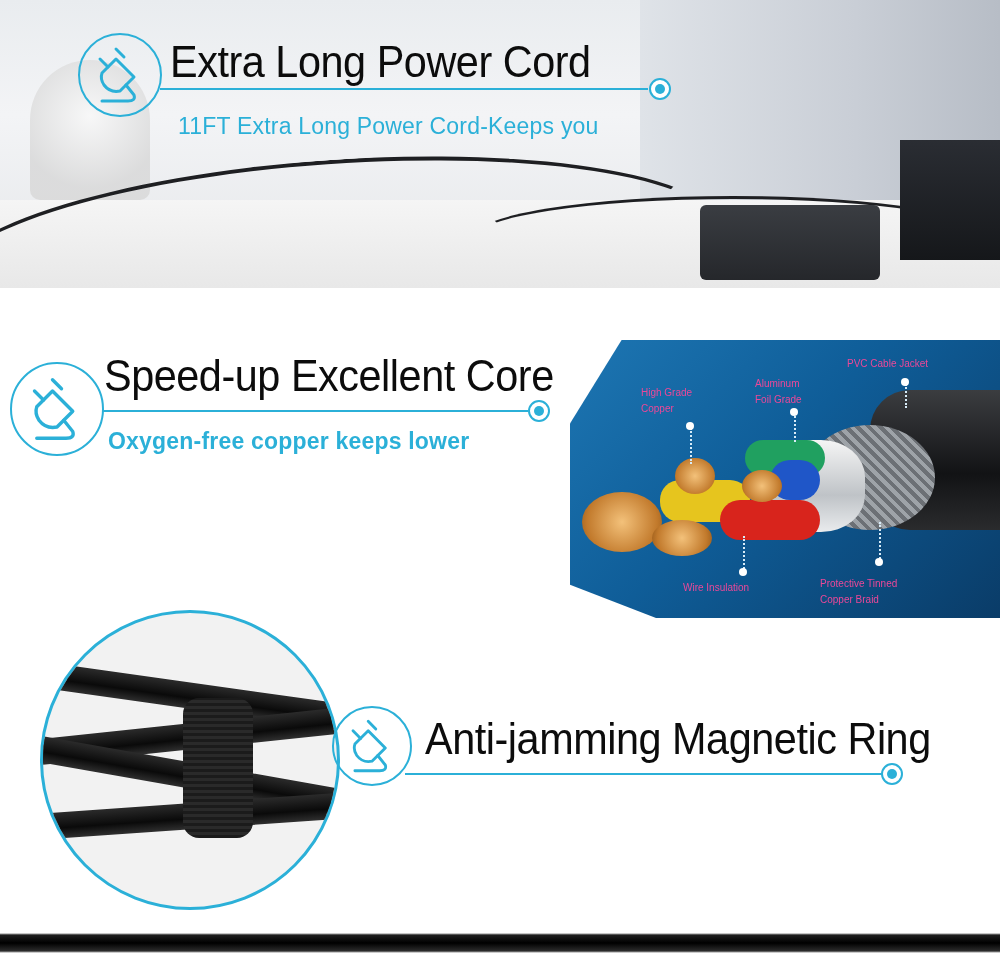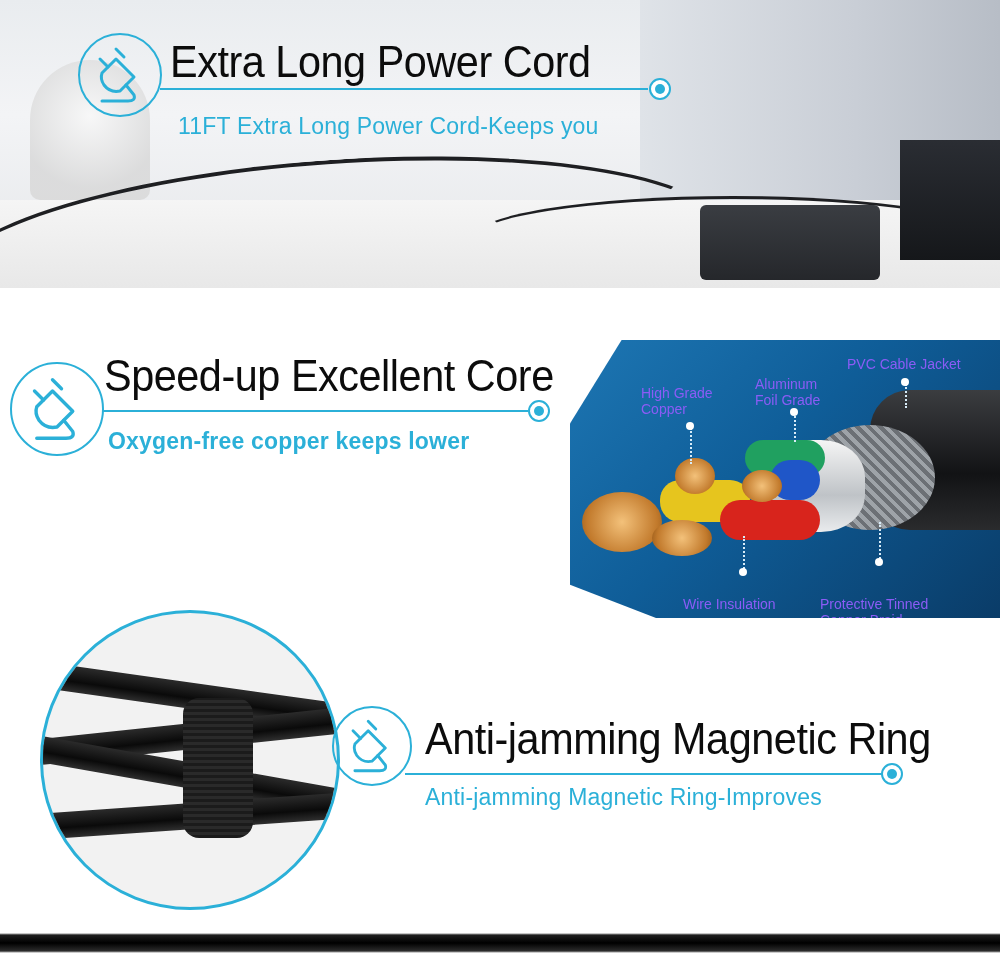--- a/index.html
+++ b/index.html
@@ -20,21 +20,21 @@
   .dot{width:22px;height:22px;border:2px solid #2bb0d8;border-radius:50%;box-sizing:border-box;background:#fff;}
   .dot::after{content:"";position:absolute;left:4px;top:4px;width:10px;height:10px;border-radius:50%;background:#2bb0d8;}
   
   .cable{left:570px;top:340px;width:430px;height:278px;overflow:hidden;}
   .cable .bg{position:absolute;inset:0;background:linear-gradient(135deg,#1d76b3 0%,#0f5d98 45%,#0a3c68 100%);clip-path:polygon(12% 0,100% 0,100% 100%,20% 100%,0 88%,0 30%);}
   .cable .jacket{position:absolute;left:300px;top:50px;width:140px;height:140px;border-radius:40px 0 0 40px;background:linear-gradient(180deg,#3b3d40,#121315 60%,#2a2b2d);}
   .cable .braid{position:absolute;left:235px;top:85px;width:130px;height:105px;border-radius:50%;background:repeating-linear-gradient(45deg,#9ea3a8 0 4px,#6c7075 4px 8px),#8a8e93;}
   .cable .foil{position:absolute;left:185px;top:100px;width:110px;height:92px;border-radius:40%;background:linear-gradient(180deg,#f5f5f5,#bfc3c7 60%,#e9ebed);}
   .wire{position:absolute;border-radius:20px;}
   .cu{position:absolute;border-radius:50%;background:radial-gradient(circle,#f3c17a,#c27a2c 70%,#8e5316);}
-  .clabel{position:absolute;color:#8b5cf6;font-size:14px;line-height:16px;white-space:nowrap;}
+  .clabel{position:absolute;color:#ec4899;font-size:10px;line-height:16px;white-space:nowrap;}
   .leader{position:absolute;width:0;border-left:2px dotted #d8ecf8;}
   .ldot{position:absolute;width:8px;height:8px;border-radius:50%;background:#fff;}
   
   .circ3{left:40px;top:610px;width:300px;height:300px;border-radius:50%;border:3px solid #2bb0d8;box-sizing:border-box;overflow:hidden;background:#f2f2f2;}
   .circ3 .cbl{position:absolute;left:-20px;width:340px;height:26px;border-radius:13px;background:linear-gradient(180deg,#2b2b2b,#0a0a0a 60%,#2f2f2f);}
   .circ3 .strap{position:absolute;left:140px;top:85px;width:70px;height:140px;border-radius:16px;background:repeating-linear-gradient(0deg,#1b1b1b 0 3px,#2a2a2a 3px 6px);}
   .bottomcord{left:0;top:925px;width:1000px;height:30px;background:linear-gradient(180deg,#fff 0,#fff 8px,#1e1e1e 10px,#000 18px,#2c2c2c 26px,#fff 28px);}
 </style>
 </head>
 <body>
@@ -108,25 +108,25 @@
   <div class="leader" style="left:120px;top:88px;height:36px;"></div>
   <div class="ldot" style="left:116px;top:82px;"></div>
 
   <div class="clabel" style="left:185px;top:36px;">
     <div>Aluminum</div>
     <div>Foil Grade</div>
   </div>
   <div class="leader" style="left:224px;top:72px;height:30px;"></div>
   <div class="ldot" style="left:220px;top:68px;"></div>
 
-  <div class="clabel" style="left:113px;top:256px;">Wire Insulation</div>
+  <div class="clabel" style="left:113px;top:240px;">Wire Insulation</div>
   <div class="leader" style="left:173px;top:196px;height:36px;"></div>
   <div class="ldot" style="left:169px;top:228px;"></div>
 
-  <div class="clabel" style="left:250px;top:236px;margin-top:20px;">
+  <div class="clabel" style="left:250px;top:236px;">
     <div>Protective Tinned</div>
     <div>Copper Braid</div>
   </div>
   <div class="leader" style="left:309px;top:182px;height:40px;"></div>
   <div class="ldot" style="left:305px;top:218px;"></div>
 </div>
 
 <div class="abs circ3">
   <div class="cbl" style="top:70px;transform:rotate(8deg);"></div>
   <div class="cbl" style="top:110px;transform:rotate(-6deg);"></div>
@@ -142,16 +142,15 @@
       <path d="M28 32 L20 24"></path>
         <path d="M44 22 L36 14"></path>
       <path d="M46 50 L54 60 Q56 66 48 66 L22 66"></path>
     </g>
   </svg>
 </div>
 <div class="abs title" style="left:425px;top:713px;">Anti-jamming Magnetic Ring</div>
 <div class="abs hline" style="left:405px;top:773px;width:477px;"></div>
 <div class="abs dot" style="left:881px;top:763px;"></div>
 <div class="abs sub" style="left:425px;top:782px;">
-  <div>Anti-jamming Magnetic Ring-Improves</div>
 </div>
 
 <div class="abs bottomcord"></div>
 
 </body></html>

